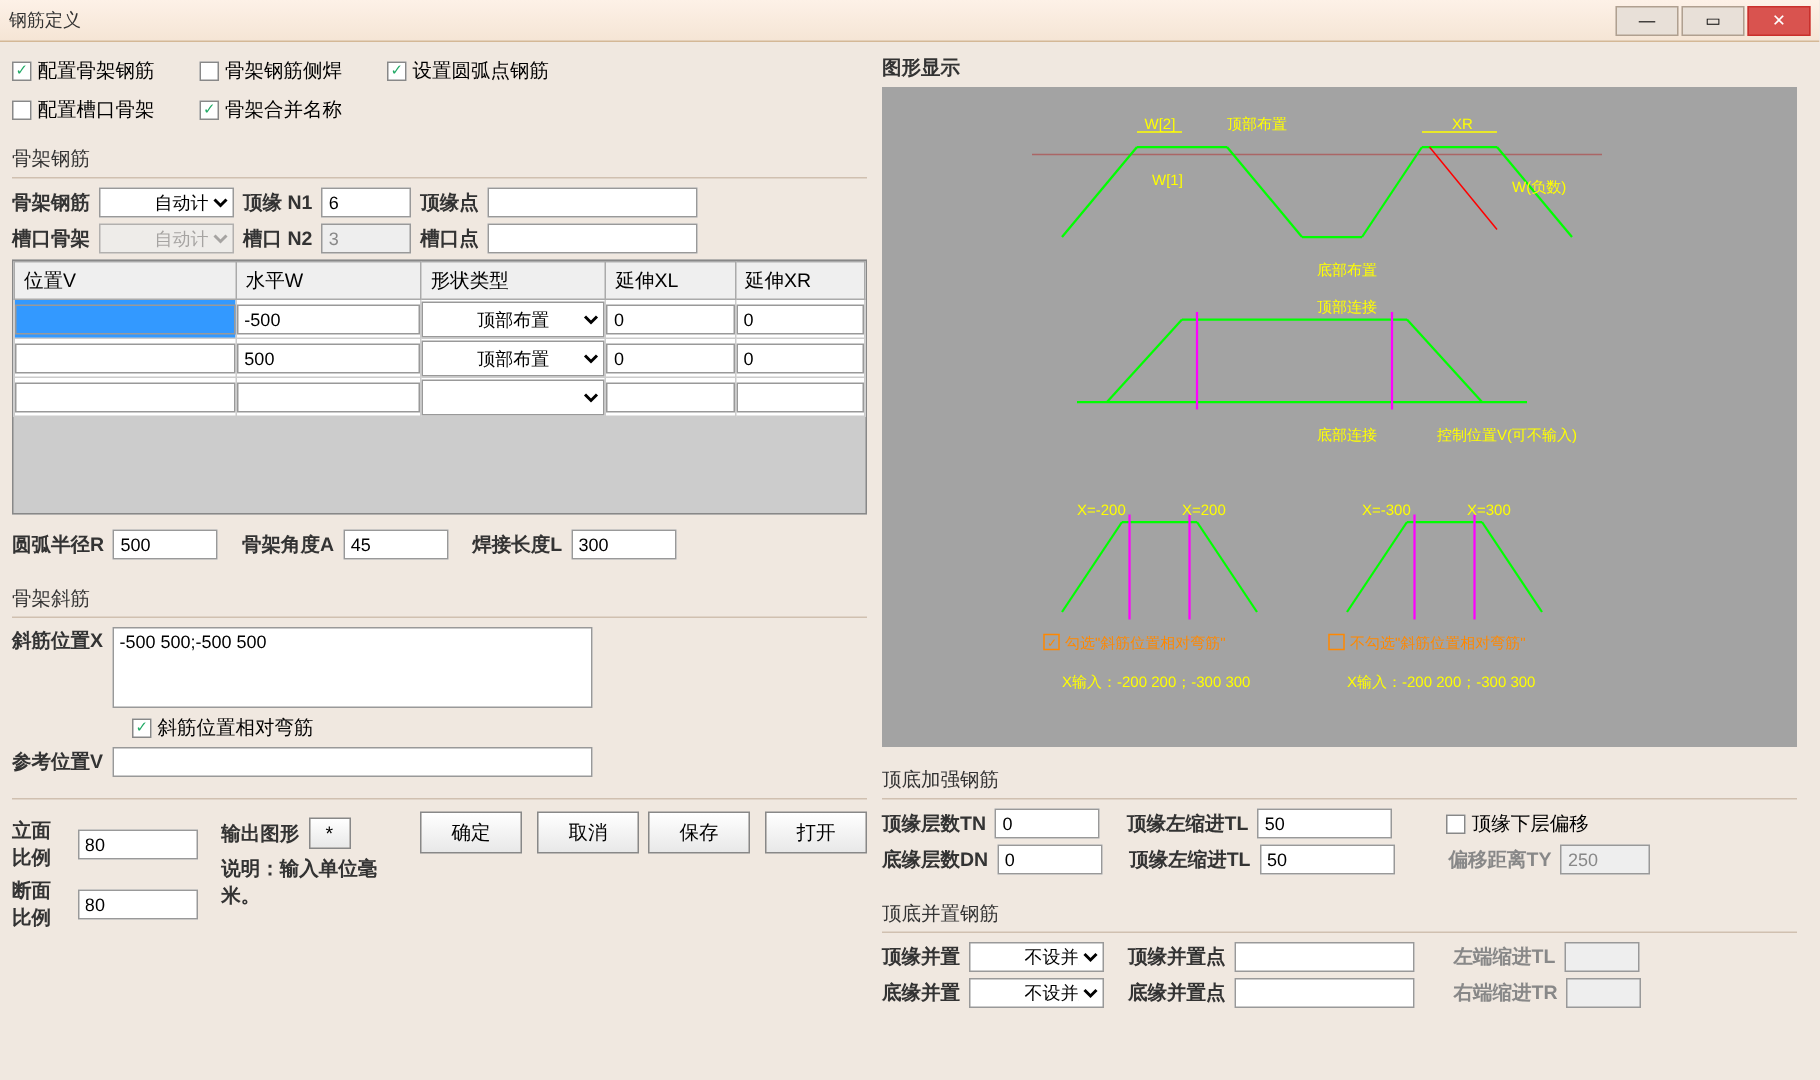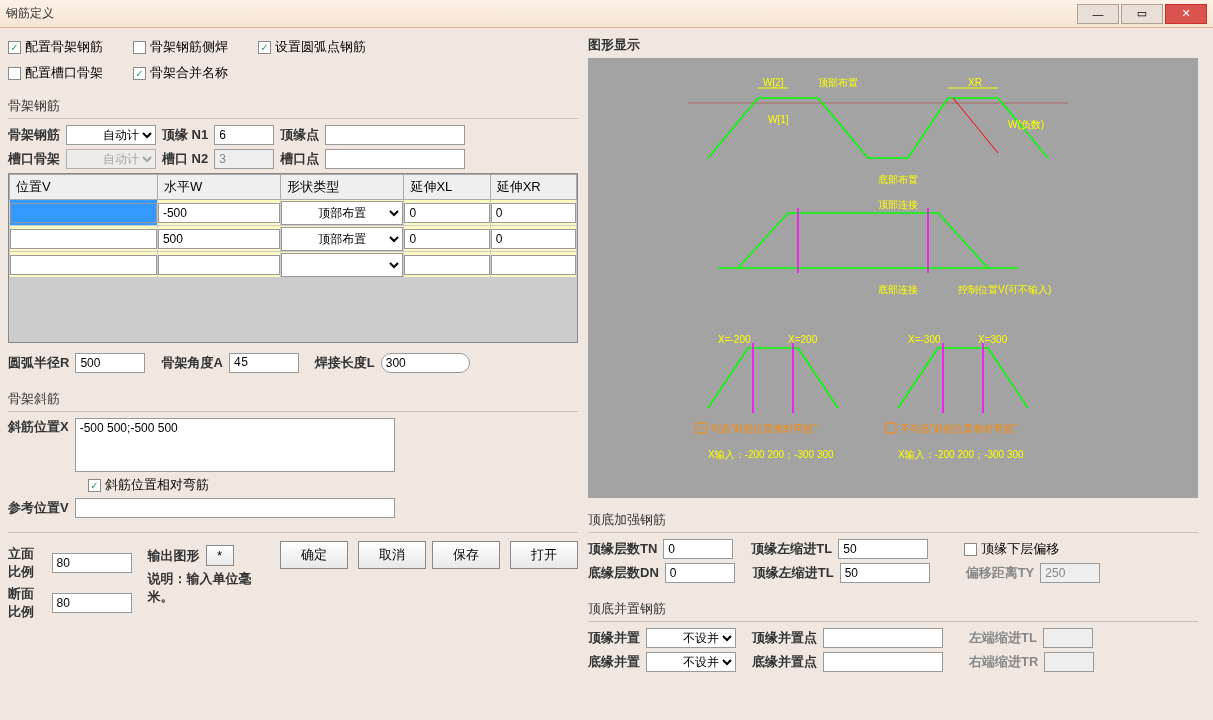--- a/index.html
+++ b/index.html
@@ -17,21 +17,21 @@
     .chkbox { width: 13px; height: 13px; border: 1px solid #888; background: #fff; display: inline-flex; align-items: center; justify-content: center; font-size: 10px; color: #2a6; cursor: pointer; }
     .group { border: none; margin-top: 6px; }
     .group-title { font-size: 13px; color: #333; padding: 3px 0; border-bottom: 1px solid #d0c0b0; margin-bottom: 6px; }
     .row { display: flex; align-items: center; gap: 6px; margin: 4px 0; }
     .lbl { font-size: 13px; color: #333; font-weight: bold; }
     input[type=text] { border: 1px solid #999; padding: 2px 4px; font-size: 12px; height: 20px; background: #fff; }
     input[type=text][disabled] { background: #eee; color: #888; }
     select { border: 1px solid #999; font-size: 12px; height: 20px; background: #fff; padding-left: 32px; }
     select[disabled] { background: #eee; color: #888; }
     .table-wrap { border: 1px solid #888; background: #ccc; height: 170px; }
-    table { border-collapse: collapse; width: 100%; background: #fef9c3; }
+    table { border-collapse: collapse; width: 100%; background: #ffffff; }
     th { background: #efefef; border: 1px solid #aaa; padding: 3px 6px; font-weight: normal; text-align: left; font-size: 13px; }
     td { border: 1px solid #ccc; padding: 0; height: 26px; }
     td input { border: none; width: 100%; height: 100%; padding: 2px 4px; }
     td select { width: 100%; height: 24px; border: 1px solid #999; }
     td.sel { background: #3399ff; }
     textarea { border: 1px solid #999; font-size: 12px; padding: 2px 4px; resize: none; font-family: inherit; }
     .btn { border: 1px solid #888; background: linear-gradient(#fff,#e8e8e8); padding: 4px 0; width: 68px; font-size: 13px; cursor: pointer; text-align: center; }
     .btn.small { width: 28px; padding: 2px 0; }
     .diagram { background: #a3a3a3; width: 100%; height: 440px; position: relative; overflow: hidden; }
     .diagram text { font-size: 10px; fill: #ff0; }
@@ -135,23 +135,23 @@
               <td><input type="text" style=""></td>
             </tr>
           </tbody>
         </table>
       </div>
 
       <div class="row" style="margin-top:10px">
         <span class="lbl">圆弧半径R</span>
         <input type="text" style="width: 70px;" value="500">
         <span class="lbl" style="margin-left:10px">骨架角度A</span>
-        <input type="text" style="width: 70px; font-family: Liberation Mono, monospace;" value="45">
+        <input type="text" style="width: 70px;" value="45">
         <span class="lbl" style="margin-left:10px">焊接长度L</span>
-        <input type="text" style="width: 89px; border-radius: 10px;" value="300">
+        <input type="text" style="width: 70px;" value="300">
       </div>
     </div>
 
     <div class="group">
       <div class="group-title">骨架斜筋</div>
       <div class="row" style="align-items:flex-start">
         <span class="lbl">斜筋位置X</span>
         <textarea style="width: 320px; height: 54px;">-500 500;-500 500</textarea>
       </div>
       <div class="row" style="margin-left:80px">

